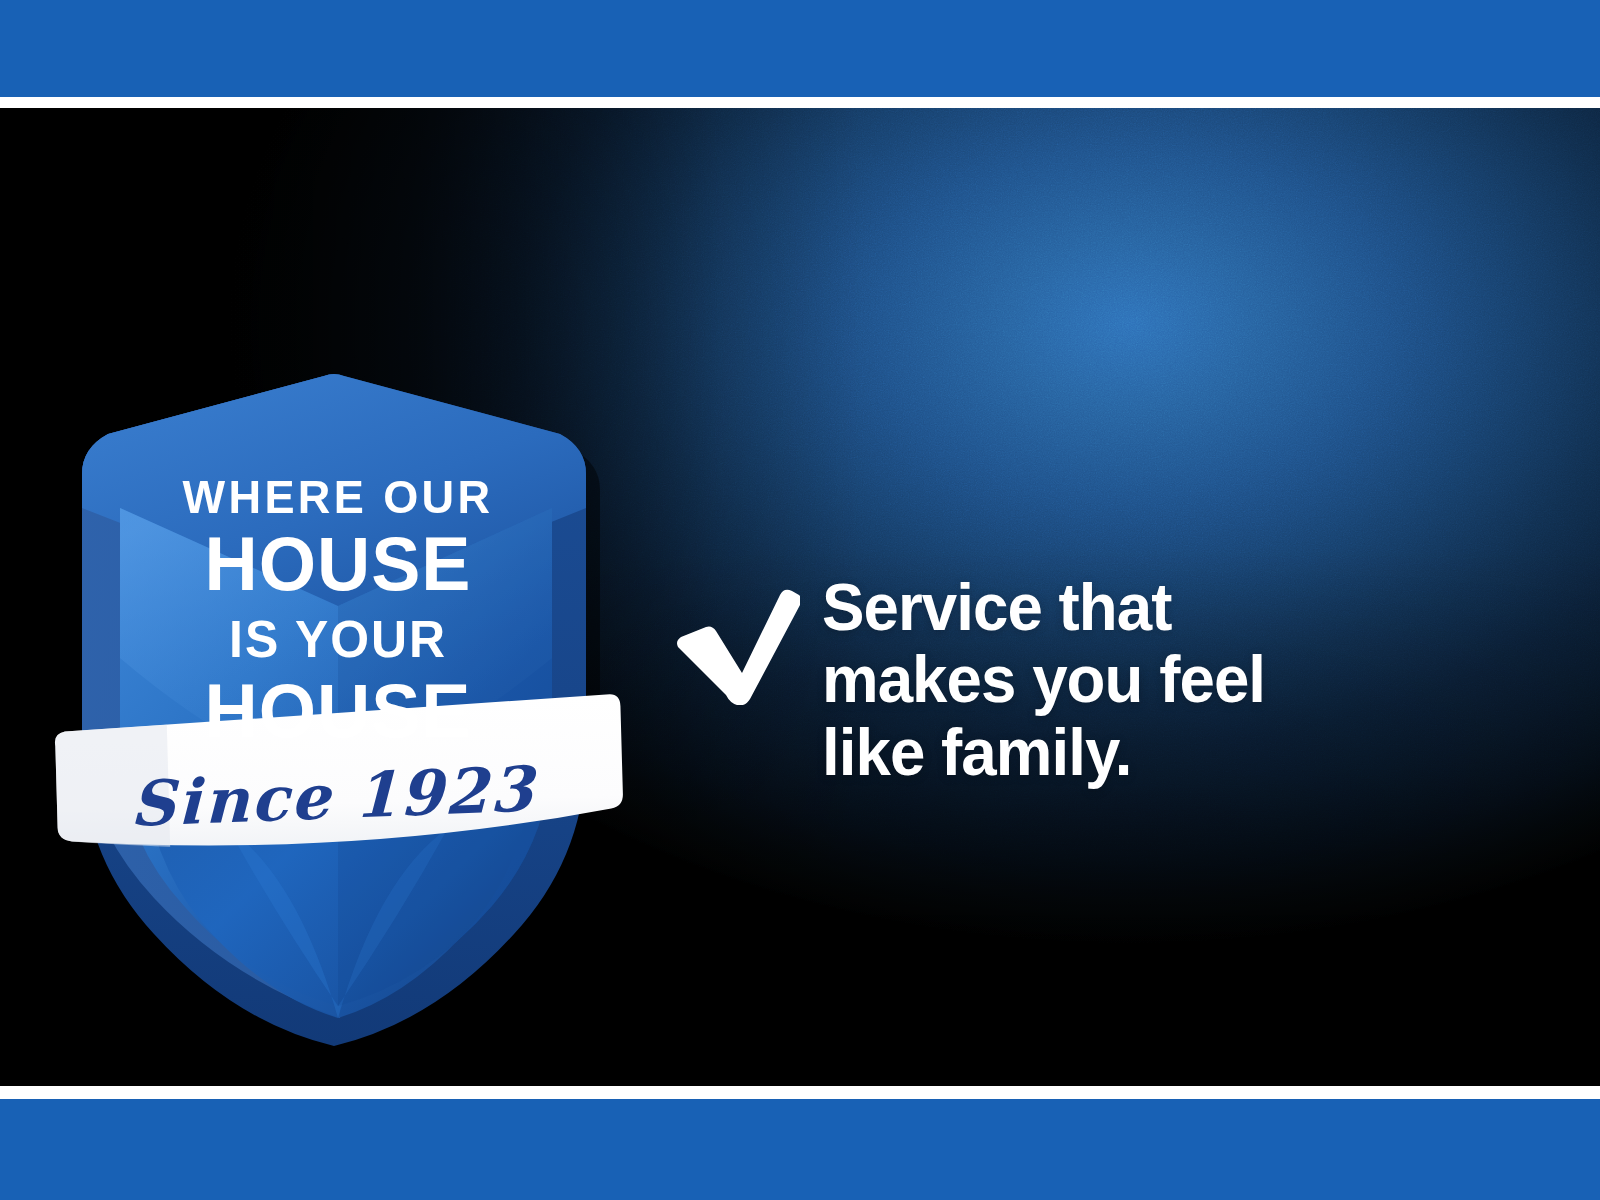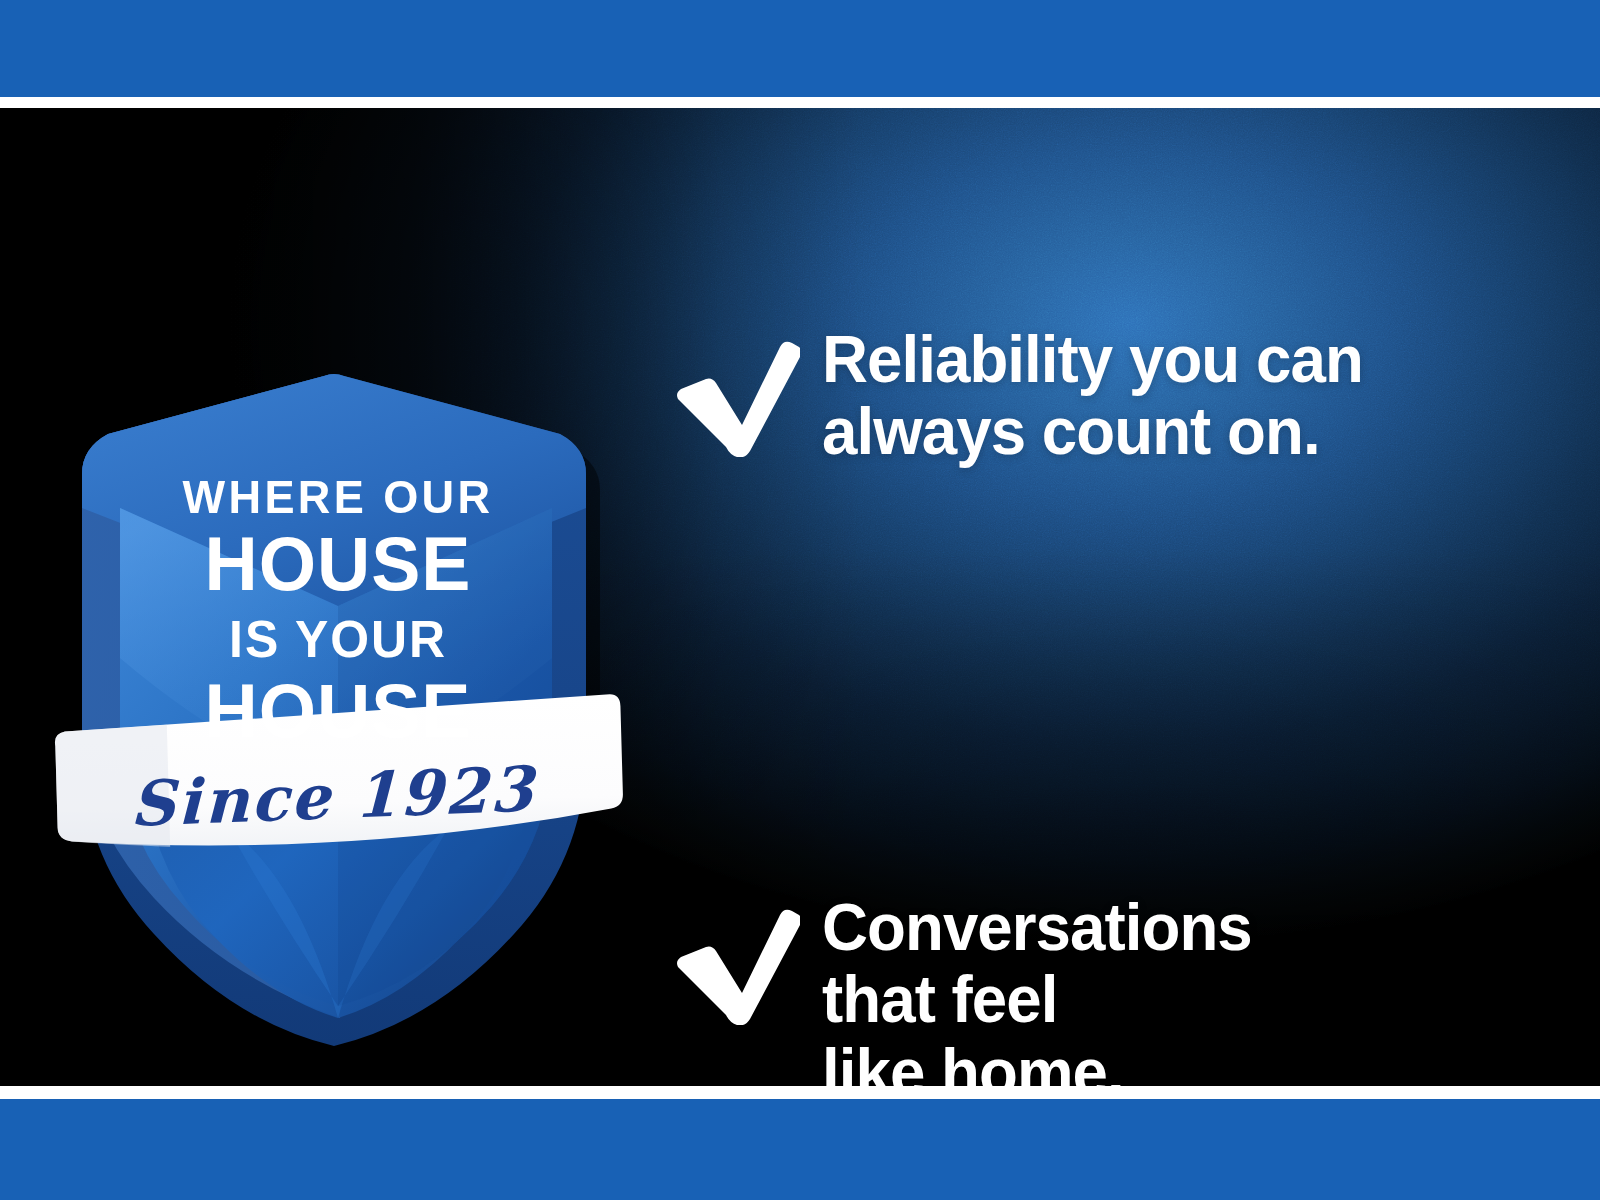--- a/index.html
+++ b/index.html
@@ -295,49 +295,36 @@
         <div class="bt-line bt-house1">HOUSE</div>
         <div class="bt-line bt-isyour">IS YOUR</div>
         <div class="bt-line bt-house2">HOUSE</div>
       </div>
 
       <div class="badge-script">Since 1923</div>
     </div>
 
     <div class="bullets">
 
-      <div class="bullet bullet-1">
+
+      <div class="bullet bullet-2">
         <div class="check-wrap">
           <svg class="check-svg" width="128" height="118" viewBox="0 0 128 118">
             <path d="M 6 60 Q 3 54 9 50 L 34 40 Q 40 38 44 44 L 70 86 L 108 8
                      Q 112 0 120 4 L 127 8 Q 131 11 128 18 L 78 112 Q 73 120 65 118
                      Q 58 116 54 108 Z" fill="#FFFFFF"></path>
           </svg>
         </div>
         <div class="bullet-text">
-          <div>Reliability you can</div>
-          <div>always count on.</div>
+          <div>Service that</div>
+          <div>makes you feel</div>
+          <div>like family.</div>
         </div>
       </div>
 
 
-      <div class="bullet bullet-3">
-        <div class="check-wrap">
-          <svg class="check-svg" width="128" height="118" viewBox="0 0 128 118">
-            <path d="M 6 60 Q 3 54 9 50 L 34 40 Q 40 38 44 44 L 70 86 L 108 8
-                     Q 112 0 120 4 L 127 8 Q 131 11 128 18 L 78 112 Q 73 120 65 118
-                     Q 58 116 54 108 Z" fill="#FFFFFF"></path>
-          </svg>
-        </div>
-        <div class="bullet-text">
-          <div>Conversations</div>
-          <div>that feel</div>
-          <div>like home.</div>
-        </div>
-      </div>
-
     </div>
   </div>
 
   <div class="bar-bottom-gap"></div>
   <div class="bar-bottom"></div>
 
 </div>
 
 </body></html>

